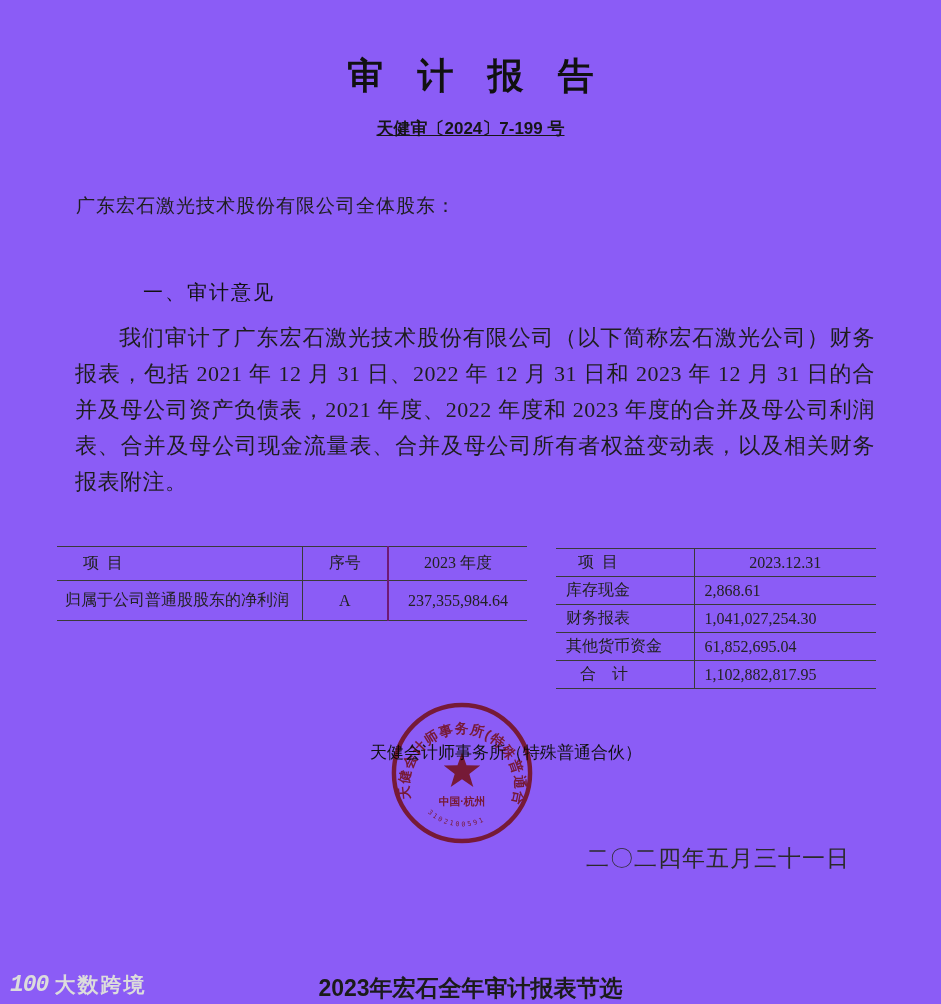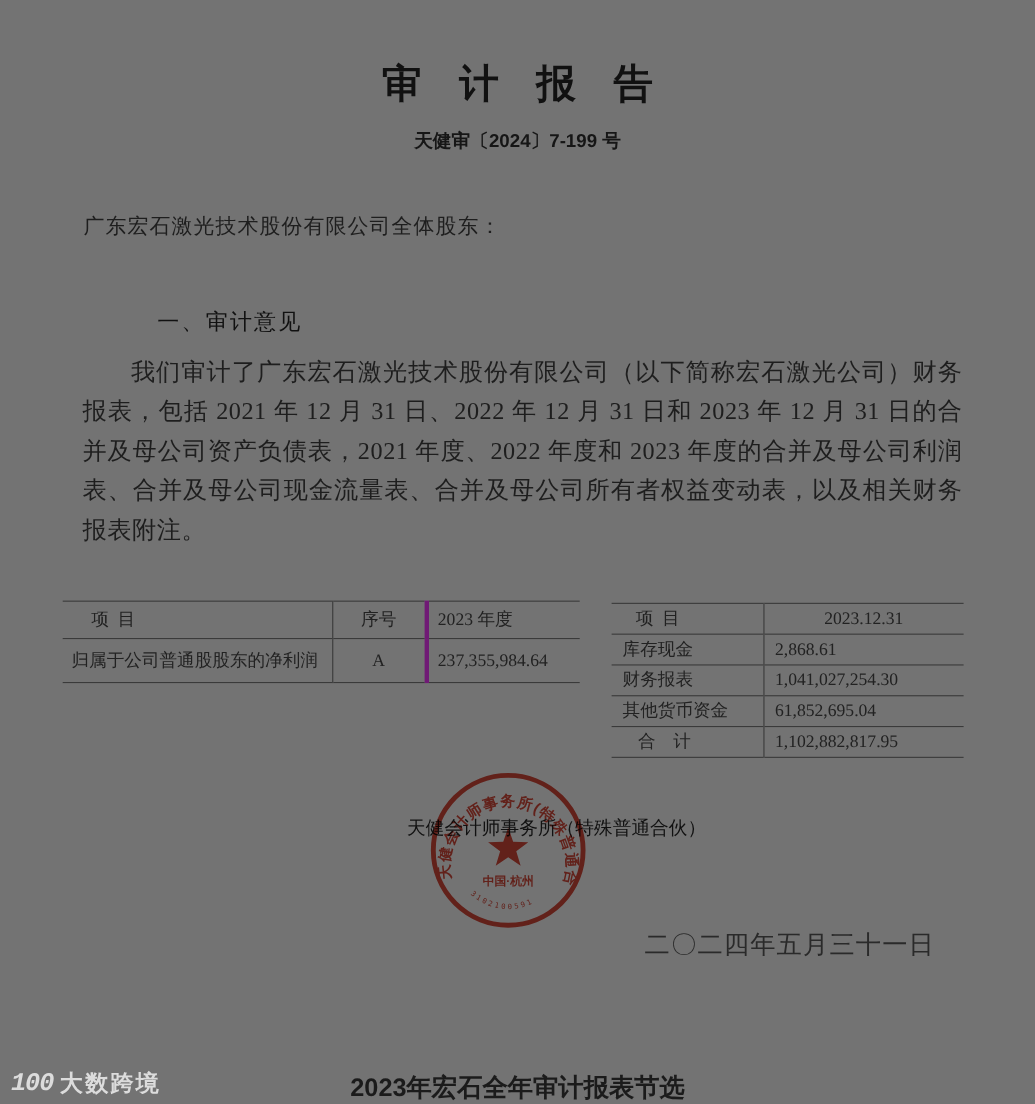--- a/index.html
+++ b/index.html
@@ -6,21 +6,21 @@
   html, body { background: #ffffff; }
   body {
     font-family: "Liberation Serif", "DejaVu Serif", serif;
     color: #1e1e1e;
   }
   .page {
     position: relative;
     width: 941px;
     height: 1004px;
     margin: 0 auto;
-    background: #737373;
+    background: #8b5cf6;
     overflow: hidden;
   }
 
   
   .doc-title {
     position: absolute;
     top: 52px; left: 0; right: 0;
     text-align: center;
     font-family: "Liberation Sans", "DejaVu Sans", sans-serif;
     font-weight: 700;
@@ -30,20 +30,21 @@
     color: #111;
   }
   .doc-number {
     position: absolute;
     top: 117px; left: 0; right: 0;
     text-align: center;
     font-family: "Liberation Sans", "DejaVu Sans", sans-serif;
     font-weight: 700;
     font-size: 17px;
     color: #161616;
+    text-decoration: underline;
   }
   .addressee {
     position: absolute;
     top: 193px; left: 76px;
     font-size: 19px;
     letter-spacing: 1px;
   }
   .section-heading {
     position: absolute;
     top: 279px; left: 143px;
@@ -72,21 +73,21 @@
     width: 470px;
     border-top: 1.5px solid #3a3a3a;
     border-bottom: 1.5px solid #3a3a3a;
   }
   .net-profit-table thead tr { border-bottom: 1px solid #3a3a3a; }
   .net-profit-table th, .net-profit-table td { font-weight: normal; padding: 0 8px; }
   .net-profit-table thead tr { height: 34px; }
   .net-profit-table tbody tr { height: 40px; }
   .np-col-item   { width: 245px; text-align: left; }
   .np-col-seq    { width: 86px;  text-align: center; border-left: 1px solid #3a3a3a; }
-  .np-col-amount { width: 139px; text-align: left; border-left: 4px solid #701a75; }
+  .np-col-amount { width: 139px; text-align: center; border-left: 2px solid #701a75; }
   .np-head-item  { padding-left: 26px !important; letter-spacing: 2px; }
 
   .cash-table {
     position: absolute;
     top: 548px; left: 556px;
     width: 320px;
     border-top: 1.5px solid #3a3a3a;
     border-bottom: 1.5px solid #3a3a3a;
   }
   .cash-table tr { height: 28px; border-bottom: 1px solid #3a3a3a; }

